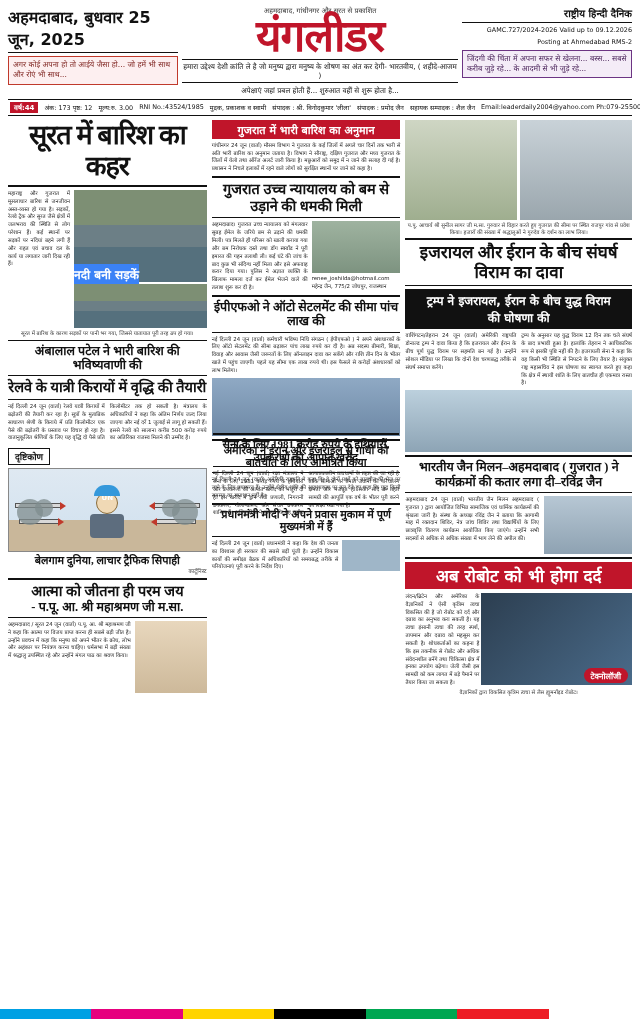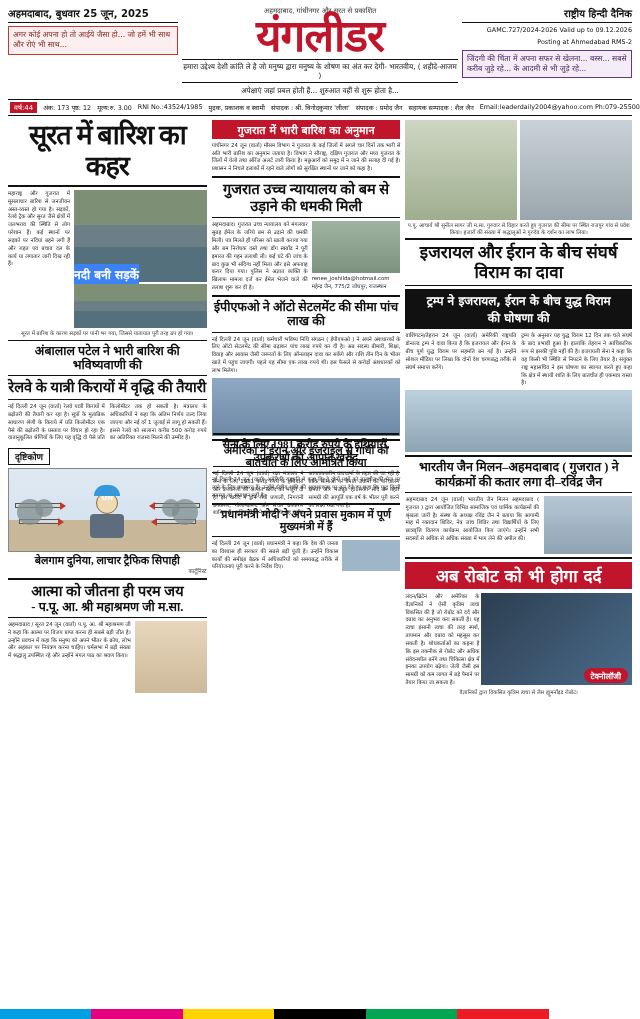--- a/index.html
+++ b/index.html
@@ -9,37 +9,37 @@
     background: #ffffff;
     font-family: "DejaVu Sans", "Liberation Sans", sans-serif;
     color: #111;
     overflow: hidden;
   }
   .page { width:640px; height:1019px; padding:6px 8px; position:relative; }
 
   
   .masthead { display:flex; align-items:flex-start; justify-content:space-between; gap:4px; }
   .mh-left { width:170px; font-size:9.5px; }
-  .mh-date { font-weight:bold; font-size:10px; border-bottom:1px solid #111; padding-bottom:2px; margin-bottom:3px; }
+  .mh-date { font-weight:bold; font-size:16px; border-bottom:1px solid #111; padding-bottom:2px; margin-bottom:3px; }
   .mh-box { border:1px solid #c0392b; background:#fdeff0; font-size:7.6px; line-height:1.35; padding:3px 4px; color:#7a1c18; }
   .mh-box.purple { border-color:#6c3483; background:#f4ecf7; color:#4a235a; }
   .mh-center { flex:1; text-align:center; }
   .mh-tagline { font-size:7px; color:#333; }
   .mh-title { font-size:44px; font-weight:bold; color:#c0152a; line-height:0.95; letter-spacing:-1px; font-family:"DejaVu Sans","Liberation Sans",sans-serif; }
   .mh-sub { font-size:7.2px; color:#111; margin-top:2px; border-top:1px solid #111; border-bottom:1px solid #111; padding:1.5px 0; }
   .mh-sub2 { font-size:7.2px; color:#111; margin-top:2px; }
   .mh-right { width:170px; font-size:9.5px; text-align:right; }
   .mh-natl { font-size:10px; font-weight:bold; color:#111; border-bottom:1px solid #111; padding-bottom:2px; margin-bottom:3px; }
   .mh-reg { font-size:6.4px; line-height:1.4; color:#111; text-align:right; margin-bottom:3px; }
 
   
   .infostrip { display:flex; align-items:center; gap:6px; border-top:1.5px solid #111; border-bottom:1.5px solid #111; margin-top:4px; padding:2px 2px; font-size:6.4px; }
   .infostrip .seg { white-space:nowrap; }
   .infostrip .grow { flex:1; }
-  .vol { background:#c0152a; color:#fff; font-weight:normal; padding:1px 4px; font-size:7px; }
+  .vol { background:#c0152a; color:#fff; font-weight:bold; padding:1px 4px; font-size:7px; }
 
   
   .grid { display:flex; gap:5px; margin-top:4px; }
   .col-left { width:200px; }
   .col-mid  { width:190px; }
   .col-right{ width:228px; }
   .rule { border-bottom:1px solid #111; margin:3px 0; }
   .rule.thick { border-bottom:2.5px solid #111; }
 
   .subhead-red { background:#c0152a; color:#fff; font-weight:bold; font-size:11px; text-align:center; padding:2px 4px; }

